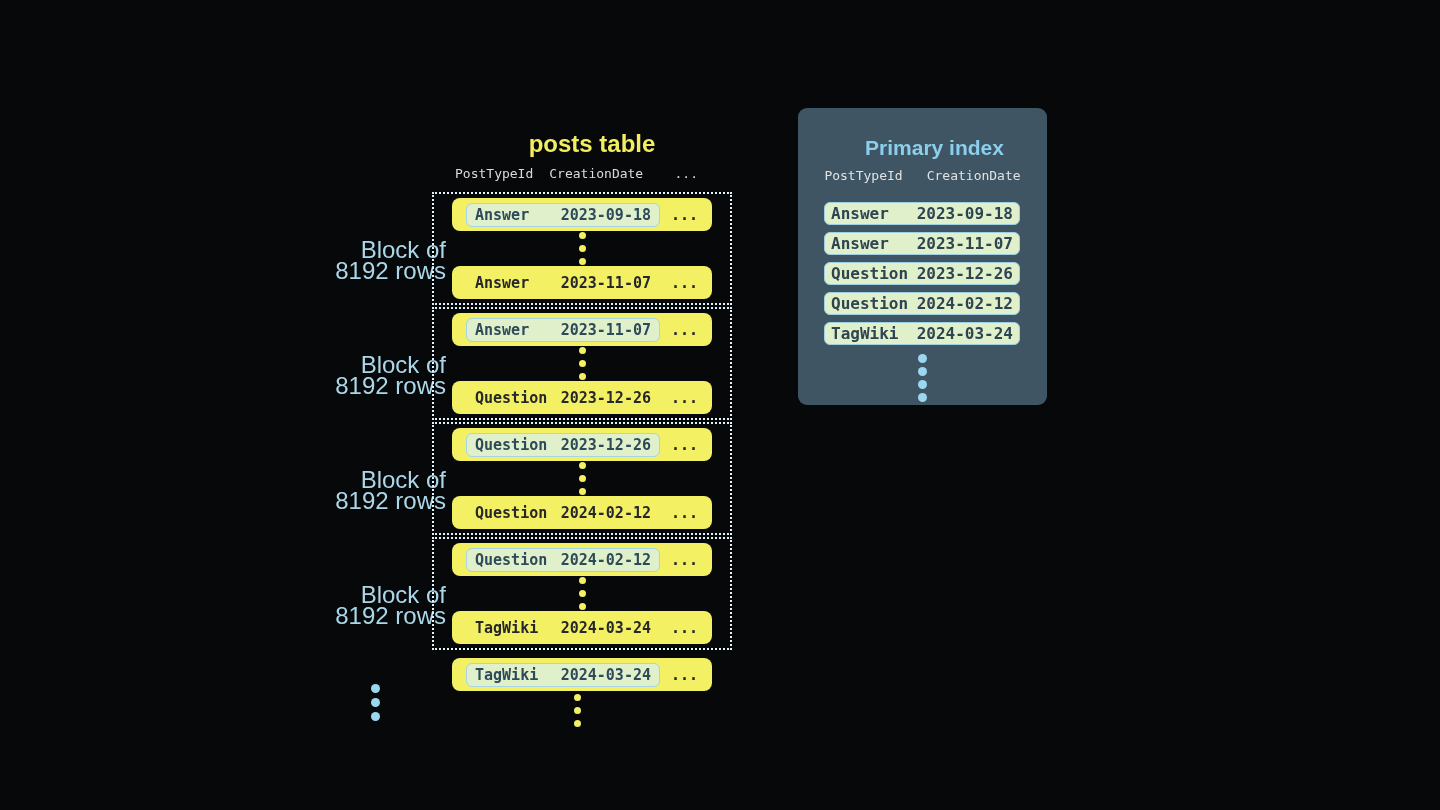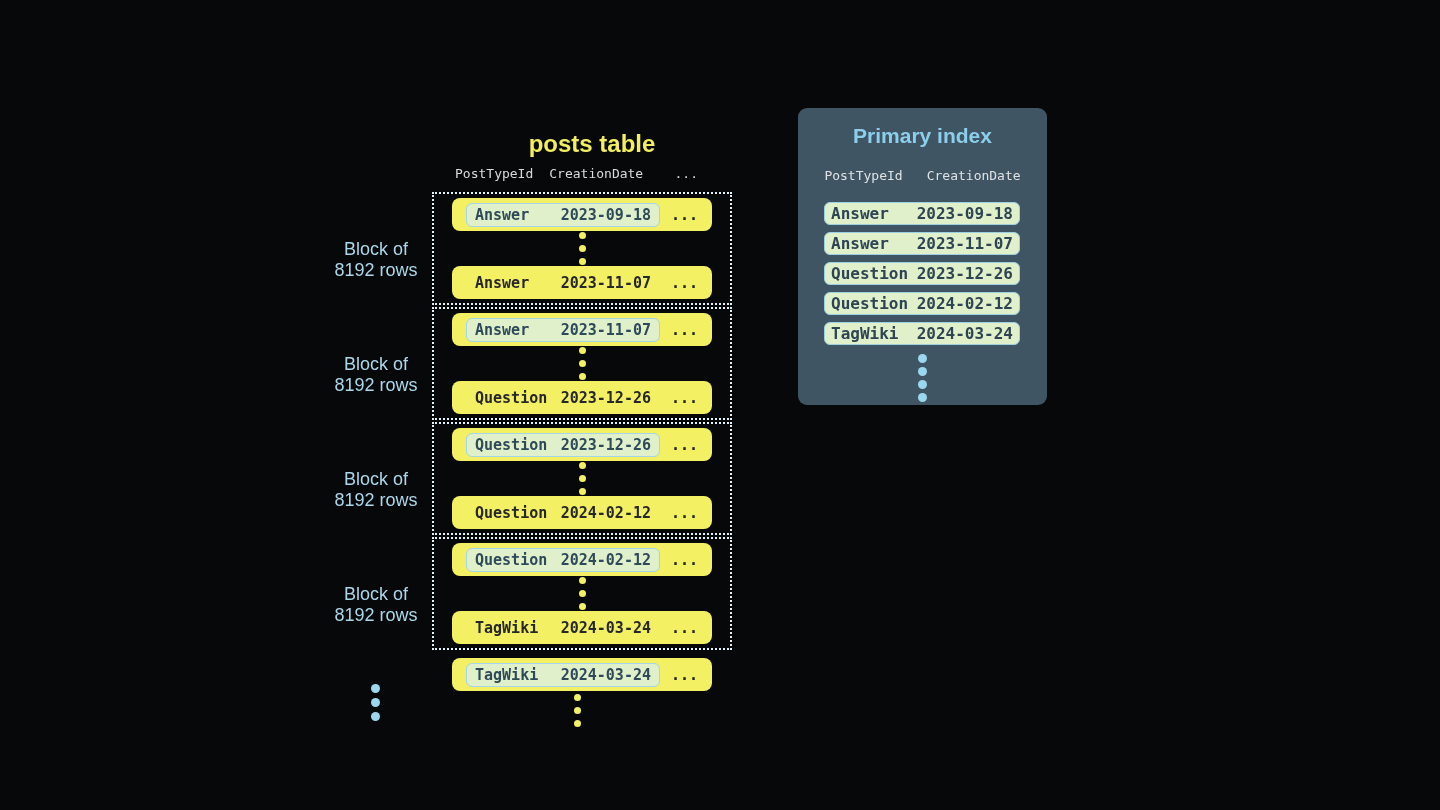--- a/index.html
+++ b/index.html
@@ -59,37 +59,37 @@
   }
   .more { margin-left: auto; }
 
   .vdots { display: flex; flex-direction: column; align-items: center; gap: 6px; }
   .vdots i { display: block; width: 7px; height: 7px; border-radius: 50%; background: #f4f063; }
   .vdots.blue i { width: 9px; height: 9px; background: #9bd8f0; }
   .vdots.blue { gap: 5px; }
 
   .block-label {
     position: absolute; left: 306px; width: 140px;
-    text-align: center; color: #abd7e9;
-    font-size: 18px; line-height: 21px; font-weight: 400;
+    text-align: right; color: #abd7e9;
+    font-size: 24px; line-height: 21px; font-weight: 400;
   }
 
   .overflow-row { position: absolute; left: 452px; top: 658px; }
   .bottom-ydots { position: absolute; left: 574px; top: 694px; }
   .left-bdots  { position: absolute; left: 371px; top: 684px; }
 
   
   .index-panel {
     position: absolute; left: 798px; top: 108px;
     width: 249px; height: 297px;
     background: #405563; border-radius: 9px;
   }
   .index-title {
     position: absolute; left: 0; top: 16px; width: 100%;
-    margin: 0; text-align: center;
+    margin: 12px; text-align: center;
     font-size: 21px; font-weight: 600; color: #8bcfec;
   }
   .index-header {
     position: absolute; left: 0; top: 60px; width: 100%;
     display: flex; justify-content: center; gap: 24px;
     font-family: "DejaVu Sans Mono", monospace;
     font-size: 13px; color: #e0e3e4;
   }
   .index-rows {
     position: absolute; left: 26px; top: 94px; width: 196px;

